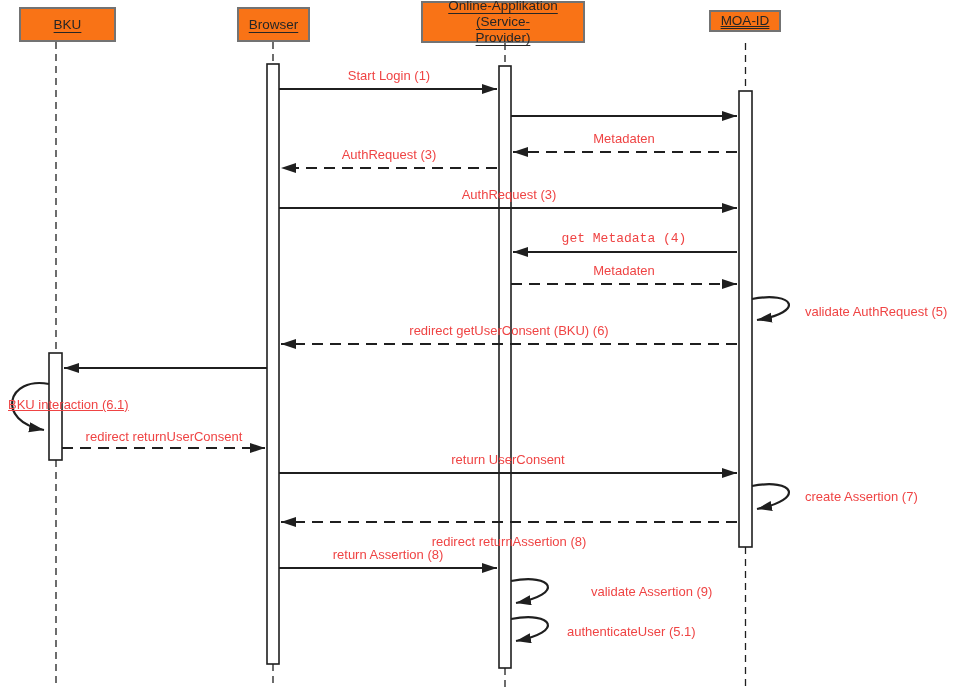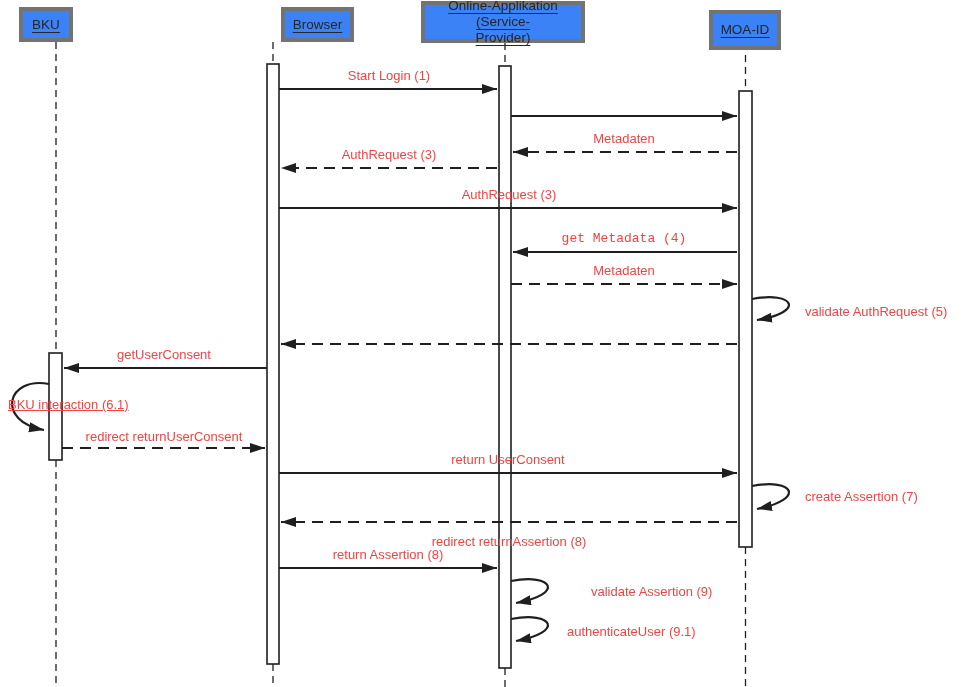--- a/index.html
+++ b/index.html
@@ -6,22 +6,22 @@
   #canvas{
     position:relative;
     width:968px;height:687px;
     background:#fff;
     font-family:"Liberation Sans", sans-serif;
     overflow:hidden;
   }
   svg.layer{position:absolute;left:0;top:0;}
   .actor-box{
     position:absolute;
-    border:4px solid #737373;
-    background:#3b82f6;
+    border:2px solid #737373;
+    background:#f97316;
     display:flex;align-items:center;justify-content:center;
     text-align:center;
     font-size:13.5px;color:#262626;
     box-sizing:border-box;
     line-height:16px;
     z-index:3;
   }
   .actor-box .u{text-decoration:underline;text-underline-offset:3px;display:block;}
   .msg{
     position:absolute;
@@ -80,49 +80,49 @@
 
     <g stroke="#1f1f1f" stroke-width="2.2" fill="none">
       <path d="M752,299 C794,291 806,312 757,320" marker-end="url(#ah)"></path>
       <path d="M752,486 C794,478 806,499 757,509" marker-end="url(#ah)"></path>
       <path d="M511,581 C553,573 565,594 516,603" marker-end="url(#ah)"></path>
       <path d="M511,619 C553,611 565,632 516,641" marker-end="url(#ah)"></path>
       <path d="M49,384 C7,376 -5,421 44,430" marker-end="url(#ah)"></path>
     </g>
   </svg>
 
-  <div class="actor-box" style="left:19px;top:7px;width:54px;height:35px;">
+  <div class="actor-box" style="left:19px;top:7px;width:97px;height:35px;">
     <span class="u">BKU</span>
   </div>
 
-  <div class="actor-box" style="left:237px;top:7px;width:73px;height:35px;margin-left:44px;">
+  <div class="actor-box" style="left:237px;top:7px;width:73px;height:35px;">
     <span class="u">Browser</span>
   </div>
 
   <div class="actor-box" style="left:421px;top:1px;width:164px;height:42px;flex-direction:column;">
     <span>
       <span class="u">Online-Applikation (Service-</span>
       <span class="u">Provider)</span>
     </span>
   </div>
 
-  <div class="actor-box" style="left:709px;top:10px;width:72px;height:40px;">
+  <div class="actor-box" style="left:709px;top:10px;width:72px;height:22px;text-decoration:underline;">
     <span class="u">MOA-ID</span>
   </div>
 
   <div class="msg" style="left:259px;top:68px;width:260px;">Start Login (1)</div>
   <div class="msg" style="left:494px;top:131px;width:260px;">Metadaten</div>
   <div class="msg" style="left:259px;top:147px;width:260px;">AuthRequest (3)</div>
   <div class="msg" style="left:379px;top:187px;width:260px;">AuthRequest (3)</div>
   <div class="msg" style="left:494px;top:231px;width:260px;font-family:Liberation Mono, monospace;">get Metadata (4)</div>
   <div class="msg" style="left:494px;top:263px;width:260px;">Metadaten</div>
   <div class="msg left" style="left:805px;top:304px;width:165px;">validate AuthRequest (5)</div>
-  <div class="msg" style="left:34px;top:347px;width:260px;">getUserConsent</div>
+  <div class="msg" style="left:379px;top:323px;width:260px;">redirect getUserConsent (BKU) (6)</div>
   <div class="msg left" style="left:8px;top:397px;width:170px;text-decoration:underline;">BKU interaction (6.1)</div>
   <div class="msg" style="left:34px;top:429px;width:260px;">redirect returnUserConsent</div>
   <div class="msg" style="left:378px;top:452px;width:260px;text-align:center;">return UserConsent</div>
   <div class="msg left" style="left:805px;top:489px;width:165px;">create Assertion (7)</div>
   <div class="msg" style="left:379px;top:501px;width:260px;margin-top:33px;">redirect returnAssertion (8)</div>
   <div class="msg" style="left:258px;top:547px;width:260px;">return Assertion (8)</div>
   <div class="msg left" style="left:567px;top:584px;width:170px;margin-left:24px;">validate Assertion (9)</div>
-  <div class="msg left" style="left:567px;top:624px;width:170px;">authenticateUser (9.1)</div>
+  <div class="msg left" style="left:567px;top:624px;width:170px;">authenticateUser (5.1)</div>
 
 </div>
 
 </body></html>

